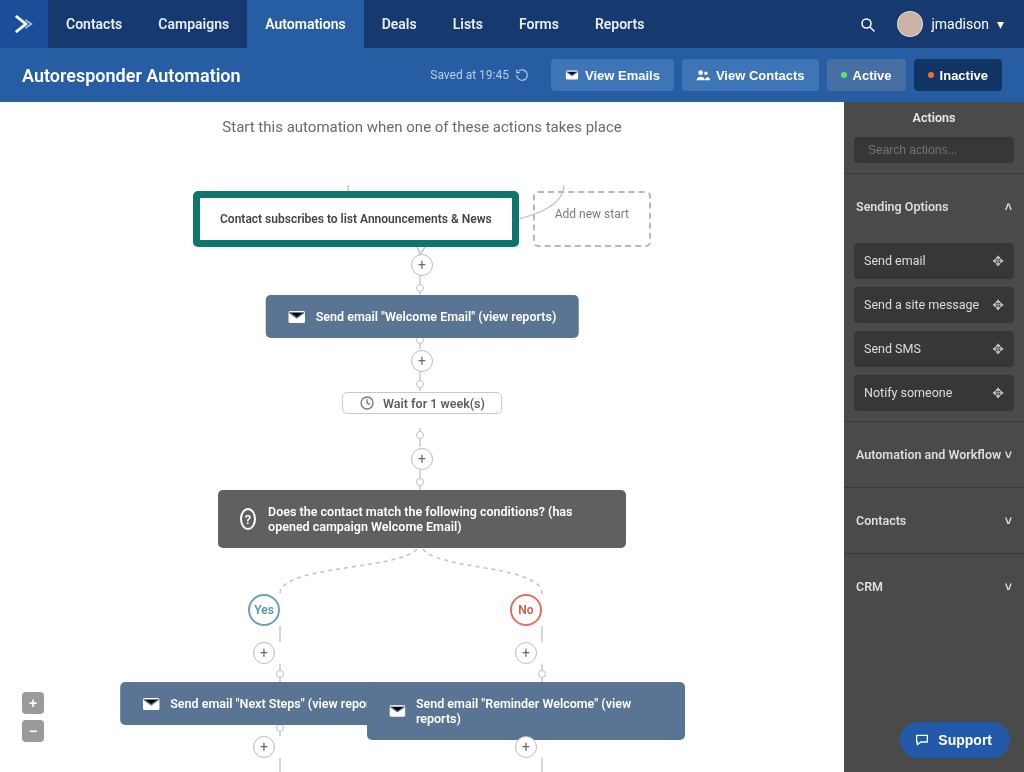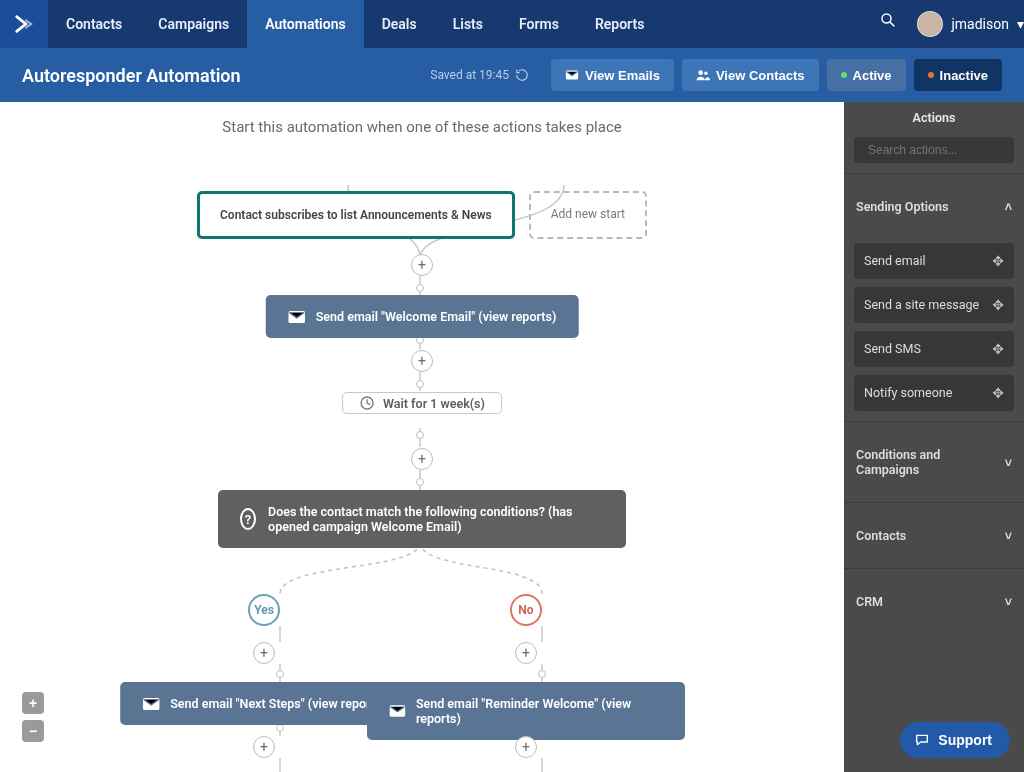--- a/index.html
+++ b/index.html
@@ -3,21 +3,21 @@
 <meta charset="utf-8">
 <style>
   * { box-sizing: border-box; margin: 0; padding: 0; }
   body { font-family: -apple-system, BlinkMacSystemFont, "Segoe UI", Roboto, Helvetica, sans-serif; width: 1024px; height: 772px; overflow: hidden; background:#fff; color:#3f3f3f; font-size:13px;}
   
   .topnav { display:flex; align-items:center; height:48px; background:#16396f; color:#fff; }
   .logo { width:48px; height:48px; background:#1a4d9a; display:flex; align-items:center; justify-content:center; font-size:20px;}
   .nav-items { display:flex; height:100%; }
   .nav-item { display:flex; align-items:center; padding:0 18px; font-weight:600; color:#e8eef9; cursor:pointer; font-size:14px;}
   .nav-item.active { background:#275ea3; color:#fff; }
-  .nav-right { margin-left:auto; display:flex; align-items:flex-start; gap:20px; }
+  .nav-right { margin-left:auto; display:flex; align-items:flex-end; gap:20px; padding-right:20px;}
   .avatar { width:26px; height:26px; border-radius:50%; background:#c9b4a5; border:1px solid rgba(255,255,255,.5);}
   .user { display:flex; align-items:center; gap:8px; font-size:14px;}
   
   .subbar { height:54px; background:#275ea3; display:flex; align-items:center; padding:0 22px; }
   .page-title { color:#fff; font-weight:600; font-size:18px;}
   .sub-spacer { flex:1;}
   .saved { color:#b9cce9; font-size:12px; margin-right:14px; display:flex; align-items:center; gap:6px;}
   .btn { background:#3e75b7; color:#fff; border:none; border-radius:4px; height:32px; padding:0 14px; font-size:13px; font-weight:600; margin-left:8px; display:inline-flex; align-items:center; gap:6px; cursor:pointer;}
   .btn.darker { background:#103463;}
   .btn.light { background:#3e75b7;}
@@ -26,21 +26,21 @@
   .dot-orange{width:6px;height:6px;border-radius:50%;background:#f36b3b;display:inline-block;}
   
   .main { display:flex; height:calc(772px - 48px - 54px); }
   .canvas { flex:1; position:relative; background:#fff; overflow:hidden;}
   .rpanel { width:180px; background:#4a4a4a; color:#ddd; display:flex; flex-direction:column; overflow:auto;}
   
   .canvas-inner { position:relative; height:100%; }
   .svg-lines{ position:absolute; top:0; left:0; width:100%; height:100%; pointer-events:none;}
   .caption { text-align:center; padding:16px 0 10px; color:#6a6a6a; font-size:15px; position:relative; z-index:2;}
   .row-center { position:absolute; left:50%; transform:translateX(-50%); z-index:2;}
-  .start-box { border:3px solid #0f766e; border-radius:5px; padding:14px 20px; font-weight:600; background:#fff; color:#444; font-size:12px;}
+  .start-box { border:7px solid #0f766e; border-radius:5px; padding:14px 20px; font-weight:600; background:#fff; color:#444; font-size:12px;}
   .start-dashed { border:2px dashed #b8b8b8; border-radius:5px; padding:14px 20px; color:#7a7a7a; font-size:12px;}
   .start-row { display:flex; gap:14px; justify-content:center; position:relative; top:45px; z-index:2;}
   .plusdot { width:22px; height:22px; border:1px solid #bcbcbc; background:#fff; border-radius:50%; color:#6a6a6a; display:flex; align-items:center; justify-content:center; font-size:14px; }
   .node-email { background:#5a7494; color:#fff; border-radius:5px; padding:14px 22px; font-size:12.5px; font-weight:600; display:flex; align-items:center; gap:10px;}
   .node-wait { background:#fff; border:1px solid #c8c8c8; border-radius:5px; padding:2px 16px; font-size:12.5px; color:#5f5f5f; font-weight:600; display:flex; align-items:center; gap:8px;}
   .node-cond { background:#606060; color:#fff; border-radius:5px; padding:14px 22px; font-size:12.5px; font-weight:600; display:flex; align-items:center; gap:12px; width:408px;}
   .yes-circle{ width:32px; height:32px; border:2px solid #6aa1b3; color:#5a92a4; border-radius:50%; display:flex; align-items:center; justify-content:center; font-size:12px; font-weight:600; background:#fff;}
   .no-circle{ width:32px; height:32px; border:2px solid #df7360; color:#cf5a46; border-radius:50%; display:flex; align-items:center; justify-content:center; font-size:12px; font-weight:600; background:#fff;}
   .cond-q{ width:22px; height:22px; border:2px solid #fff; border-radius:50%; display:flex; align-items:center; justify-content:center; font-size:13px;}
   .zoom { position:absolute; left:22px; bottom:30px; display:flex; flex-direction:column; gap:6px; z-index:5;}
@@ -279,21 +279,21 @@
     <div class="rp-item">
       <span>Send SMS</span>
       <span class="grip">✥</span>
     </div>
     <div class="rp-item">
       <span>Notify someone</span>
       <span class="grip">✥</span>
     </div>
 
     <div class="rp-section" style="border-top:1px solid #3a3a3a; margin-top:6px;">
-      <span>Conditions and Campaigns</span>
+      <span>Automation and Workflow</span>
       <span>˅</span>
     </div>
     <div class="rp-section">
       <span>Contacts</span>
       <span>˅</span>
     </div>
     <div class="rp-section">
       <span>CRM</span>
       <span>˅</span>
     </div>

